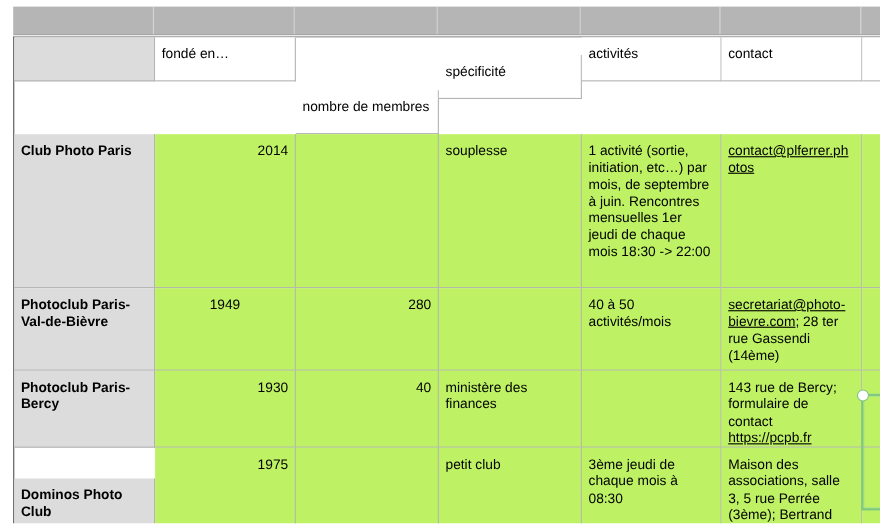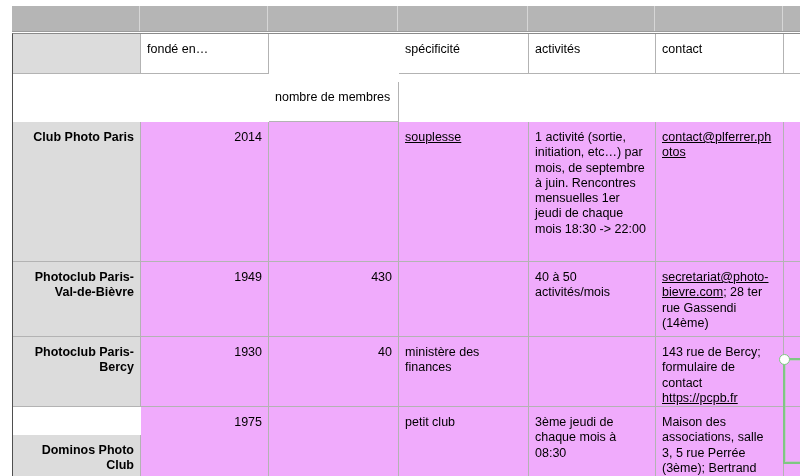--- a/index.html
+++ b/index.html
@@ -16,26 +16,26 @@
   .col-strip .strip-cell{
     background:#b5b5b5;border-right:1px solid #d6d6d6;
   }
   
   .sheet{
     position:absolute;left:12px;top:33px;display:grid;
     grid-template-columns:128px 128px 130px 130px 127px 128px 90px;
     border-left:1px solid #4f4f4f;border-top:1px solid #8a8a8a;
   }
   .cell{
-    box-sizing:border-box;background:#f0abfc;
+    box-sizing:border-box;background:#bef264;
     border-right:1px solid #b3b3b3;border-bottom:1px solid #b3b3b3;
     font-size:12.5px;line-height:15.3px;
     padding:8px 6px 4px 6px;overflow:hidden;
   }
-  .cell.rowhead{background:#dcdcdc;font-weight:bold;text-align:right;}
+  .cell.rowhead{background:#dcdcdc;font-weight:bold;}
   .cell.headrow{background:#fff;}
   .cell.headrow.rowhead{background:#dcdcdc;}
   .cell.num{text-align:right;}
   .cell.contact{overflow-wrap:anywhere;}
   .link{text-decoration:underline;color:#000;cursor:pointer;}
   
   .collab-sel{
     position:absolute;left:783px;top:358px;width:40px;height:106px;
     border:2px solid #7fc783;box-sizing:border-box;z-index:5;
     box-shadow:inset 0 0 0 1px rgba(160,210,162,0.45);
@@ -58,34 +58,34 @@
       <div class="strip-cell"></div>
       <div class="strip-cell"></div>
       <div class="strip-cell"></div>
       <div class="strip-cell"></div>
     </div>
 
   <div class="sheet">
       <div class="cell headrow rowhead" style="height: 40px;"><span></span></div>
       <div class="cell headrow" style="height: 40px;"><span>fondé en…</span></div>
       <div class="cell headrow" style="height: 40px; margin-top: 48px;"><span>nombre de membres</span></div>
-      <div class="cell headrow" style="height: 40px;"><span>spécificité</span></div>
+      <div class="cell headrow" style="height: 40px; margin-top: 16px;"><span>spécificité</span></div>
       <div class="cell headrow" style="height: 40px;"><span>activités</span></div>
       <div class="cell headrow" style="height: 40px;"><span>contact</span></div>
       <div class="cell headrow" style="height: 40px;"><span></span></div>
       <div class="cell rowhead" style="height: 140px;"><span>Club Photo Paris</span></div>
       <div class="cell num" style="height: 140px;"><span>2014</span></div>
       <div class="cell num" style="height: 140px;"><span></span></div>
-      <div class="cell " style="height: 140px; text-decoration: underline;"><span>souplesse</span></div>
+      <div class="cell " style="height: 140px;"><span>souplesse</span></div>
       <div class="cell " style="height: 140px;"><span>1 activité (sortie, initiation, etc…) par mois, de septembre à juin. Rencontres mensuelles 1er jeudi de chaque mois 18:30 -&gt; 22:00</span></div>
       <div class="cell contact" style="height: 140px;"><span class="link">contact@plferrer.photos</span></div>
       <div class="cell " style="height: 140px;"></div>
       <div class="cell rowhead" style="height: 75px;"><span>Photoclub Paris-Val-de-Bièvre</span></div>
-      <div class="cell num" style="height: 75px;"><span>1949</span></div>
-      <div class="cell num" style="height: 75px;"><span>430</span></div>
+      <div class="cell num" style="height: 75px; text-align: center;"><span>1949</span></div>
+      <div class="cell num" style="height: 75px;"><span>280</span></div>
       <div class="cell " style="height: 75px;"><span></span></div>
       <div class="cell " style="height: 75px;"><span>40 à 50 activités/mois</span></div>
       <div class="cell contact" style="height: 75px;"><span class="link">secretariat@photo-bievre.com</span><span class="">; 28 ter rue Gassendi (14ème)</span></div>
       <div class="cell " style="height: 75px;"></div>
       <div class="cell rowhead" style="height: 70px;"><span>Photoclub Paris-Bercy</span></div>
       <div class="cell num" style="height: 70px;"><span>1930</span></div>
       <div class="cell num" style="height: 70px;"><span>40</span></div>
       <div class="cell " style="height: 70px;"><span>ministère des finances</span></div>
       <div class="cell " style="height: 70px;"><span></span></div>
       <div class="cell contact" style="height: 70px;"><span class="">143 rue de Bercy; formulaire de contact </span><span class="link">https://pcpb.fr</span></div>

